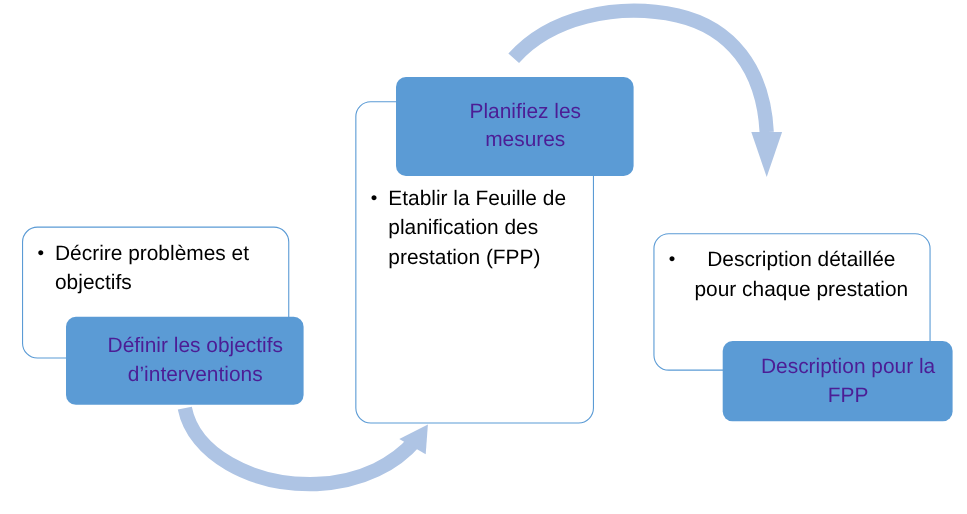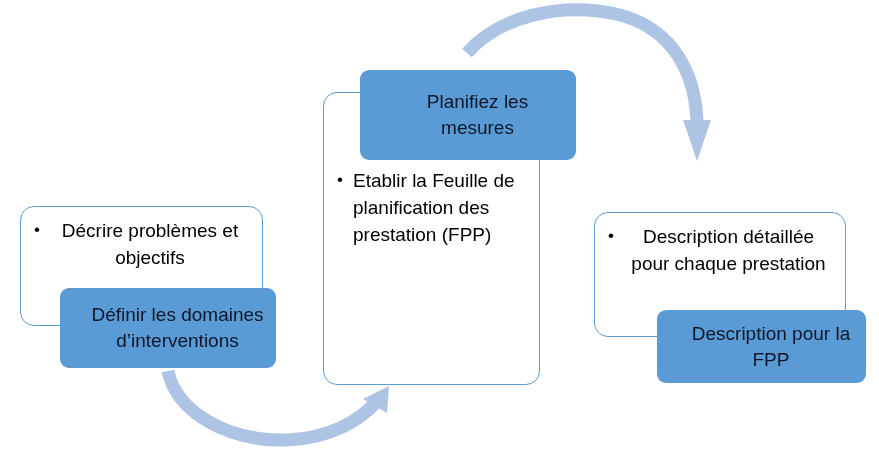--- a/index.html
+++ b/index.html
@@ -56,37 +56,37 @@
     top: -1px;
     font-size: 17px;
     line-height: 27px;
     color: #000000;
   }
   .blue-card {
     position: absolute;
     box-sizing: border-box;
     background: #5B9BD5;
     border-radius: 9px;
-    color: #0f172a;
+    color: #4c1d95;
     font-size: 19px;
     line-height: 26px;
     display: flex;
     align-items: center;
     justify-content: center;
     text-align: center;
     padding-left: 19px;
   }
   .blue-card span {
     display: block;
     padding: 0 10px;
   }
 
   
   #group-left { left: 0; top: 0; }
-  #left-white  { left: 20px;  top: 206px; width: 243px; height: 120px; padding: 10px 12px 0 12px; text-align: center; }
+  #left-white  { left: 20px;  top: 206px; width: 243px; height: 120px; padding: 10px 12px 0 12px; }
   #left-blue   { left: 60px;  top: 288px; width: 216px; height: 80px; }
 
   
   #group-middle { left: 0; top: 0; }
   #mid-white  { left: 323px; top: 92px;  width: 217px; height: 293px; padding: 74px 10px 0 12px; }
   #mid-blue   { left: 360px; top: 70px;  width: 216px; height: 90px; }
 
   
   #group-right { left: 0; top: 0; }
   #right-white { left: 594px; top: 212px; width: 252px; height: 125px; padding: 10px 12px 0 12px; text-align: center; }
@@ -114,21 +114,21 @@
     </g>
   </svg>
 
   <div class="group" id="group-left">
     <div class="white-card" id="left-white">
       <ul>
         <li>Décrire problèmes et objectifs</li>
       </ul>
     </div>
     <div class="blue-card" id="left-blue">
-      <span>Définir les domaines d’interventions</span>
+      <span>Définir les objectifs d’interventions</span>
     </div>
   </div>
 
   <div class="group" id="group-middle">
     <div class="white-card" id="mid-white">
       <ul>
         <li>Etablir la Feuille de planification des prestation (FPP)</li>
       </ul>
     </div>
     <div class="blue-card" id="mid-blue">

